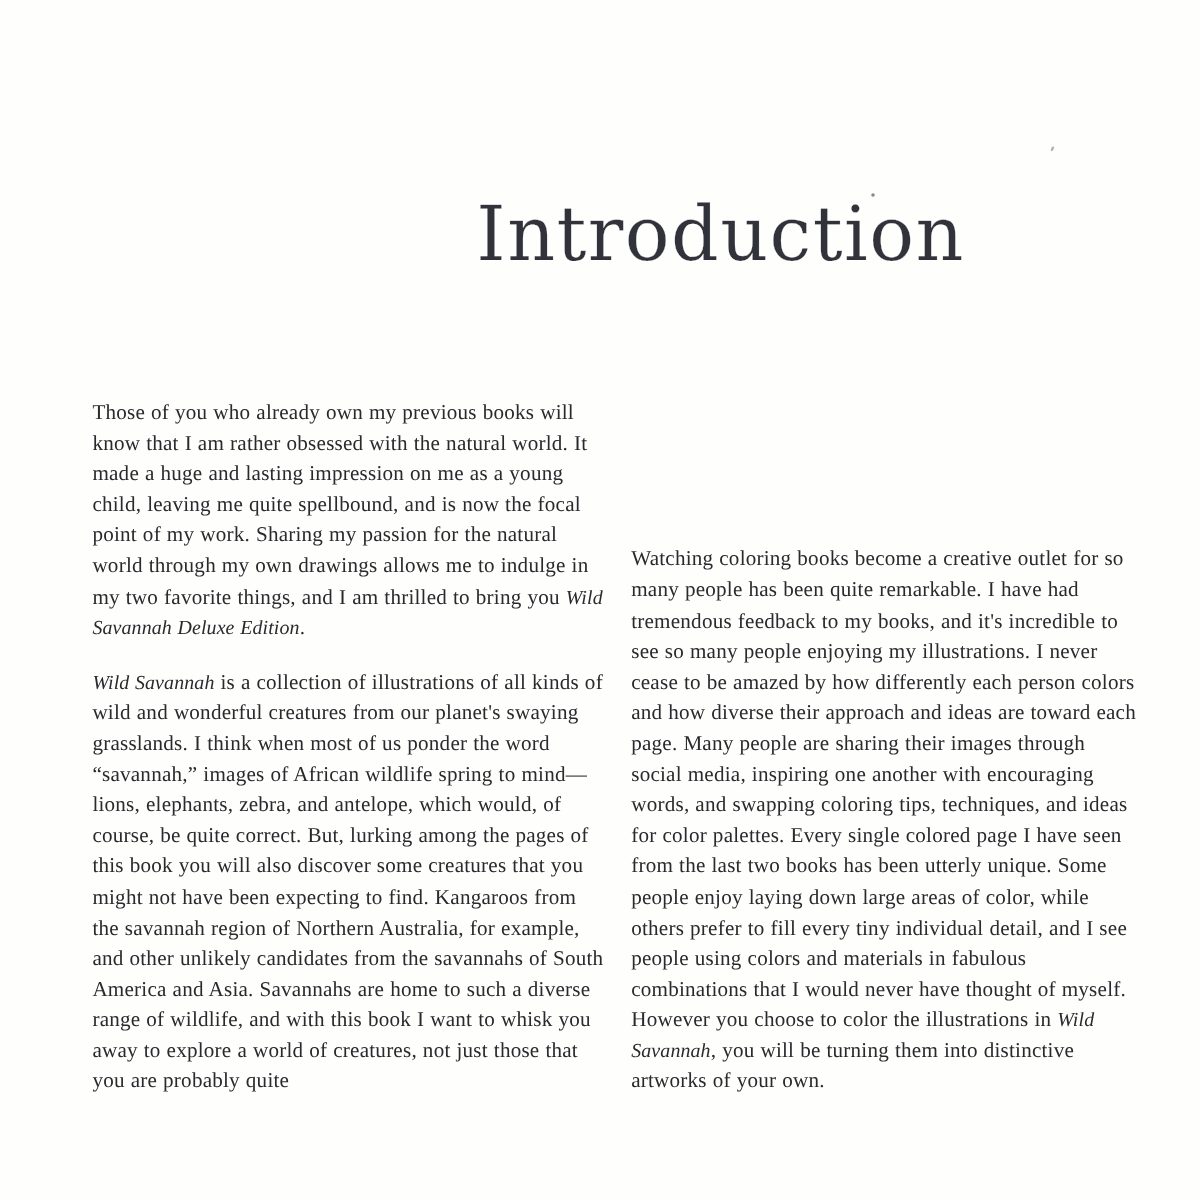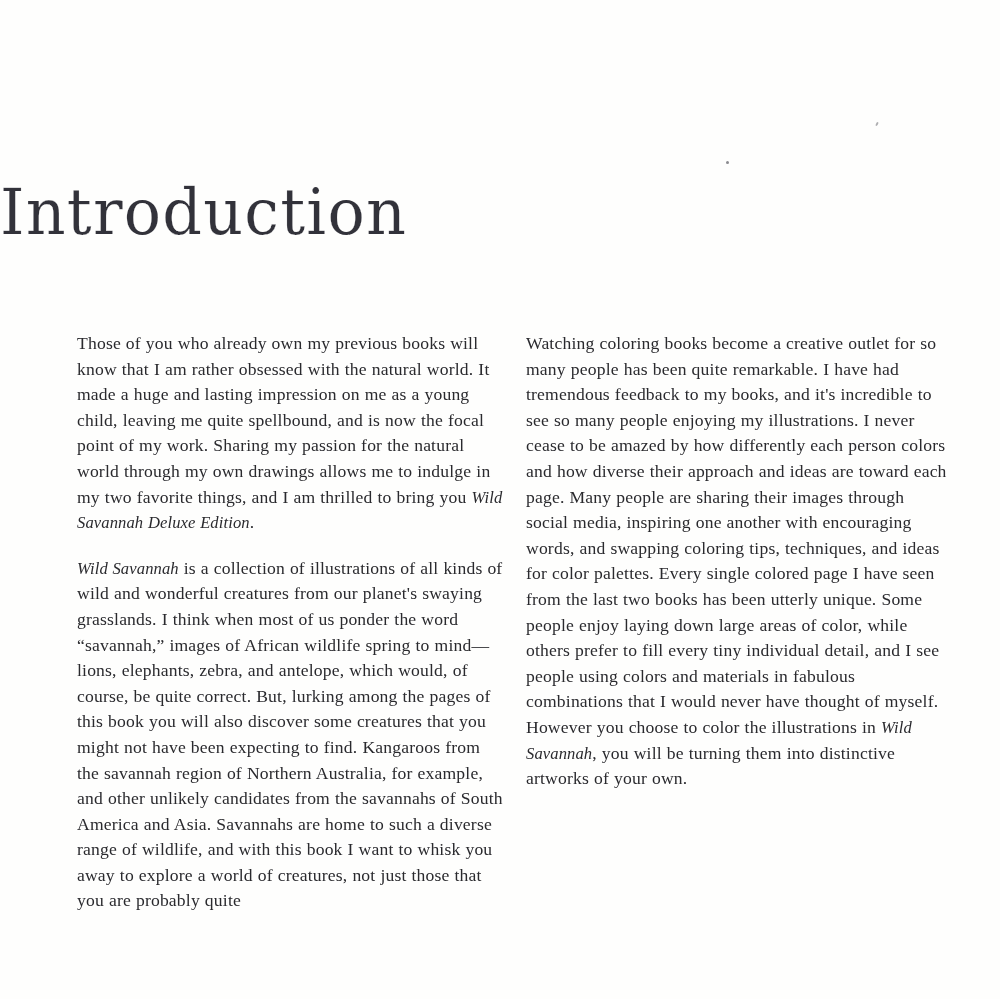--- a/index.html
+++ b/index.html
@@ -23,23 +23,23 @@
     width: 1000px;
     height: 999px;
     background: #fefefd;
     overflow: hidden;
   }
 
   
   .title-block {
     position: absolute;
     left: 0;
-    top: 138px;
+    top: 120px;
     width: 804px;
-    text-align: left;
+    text-align: right;
   }
   .chapter-title {
     display: inline-block;
     font-family: "DejaVu Serif", "Liberation Serif", serif;
     font-size: 62px;
     font-weight: 300;
     letter-spacing: 1.2px;
     color: #32323a;
     line-height: 1.05;
     -webkit-text-stroke: 0.2px #fefefd;
@@ -68,21 +68,21 @@
   }
 
   
   .columns {
     position: absolute;
     left: 77px;
     top: 331px;
     width: 873px;
     display: flex;
     gap: 21px;
-    align-items: flex-start;
+    align-items: flex-end;
   }
   .column {
     width: 428px;
     flex: 0 0 428px;
   }
   .column-right {
     width: 424px;
     flex: 0 0 424px;
   }
 

